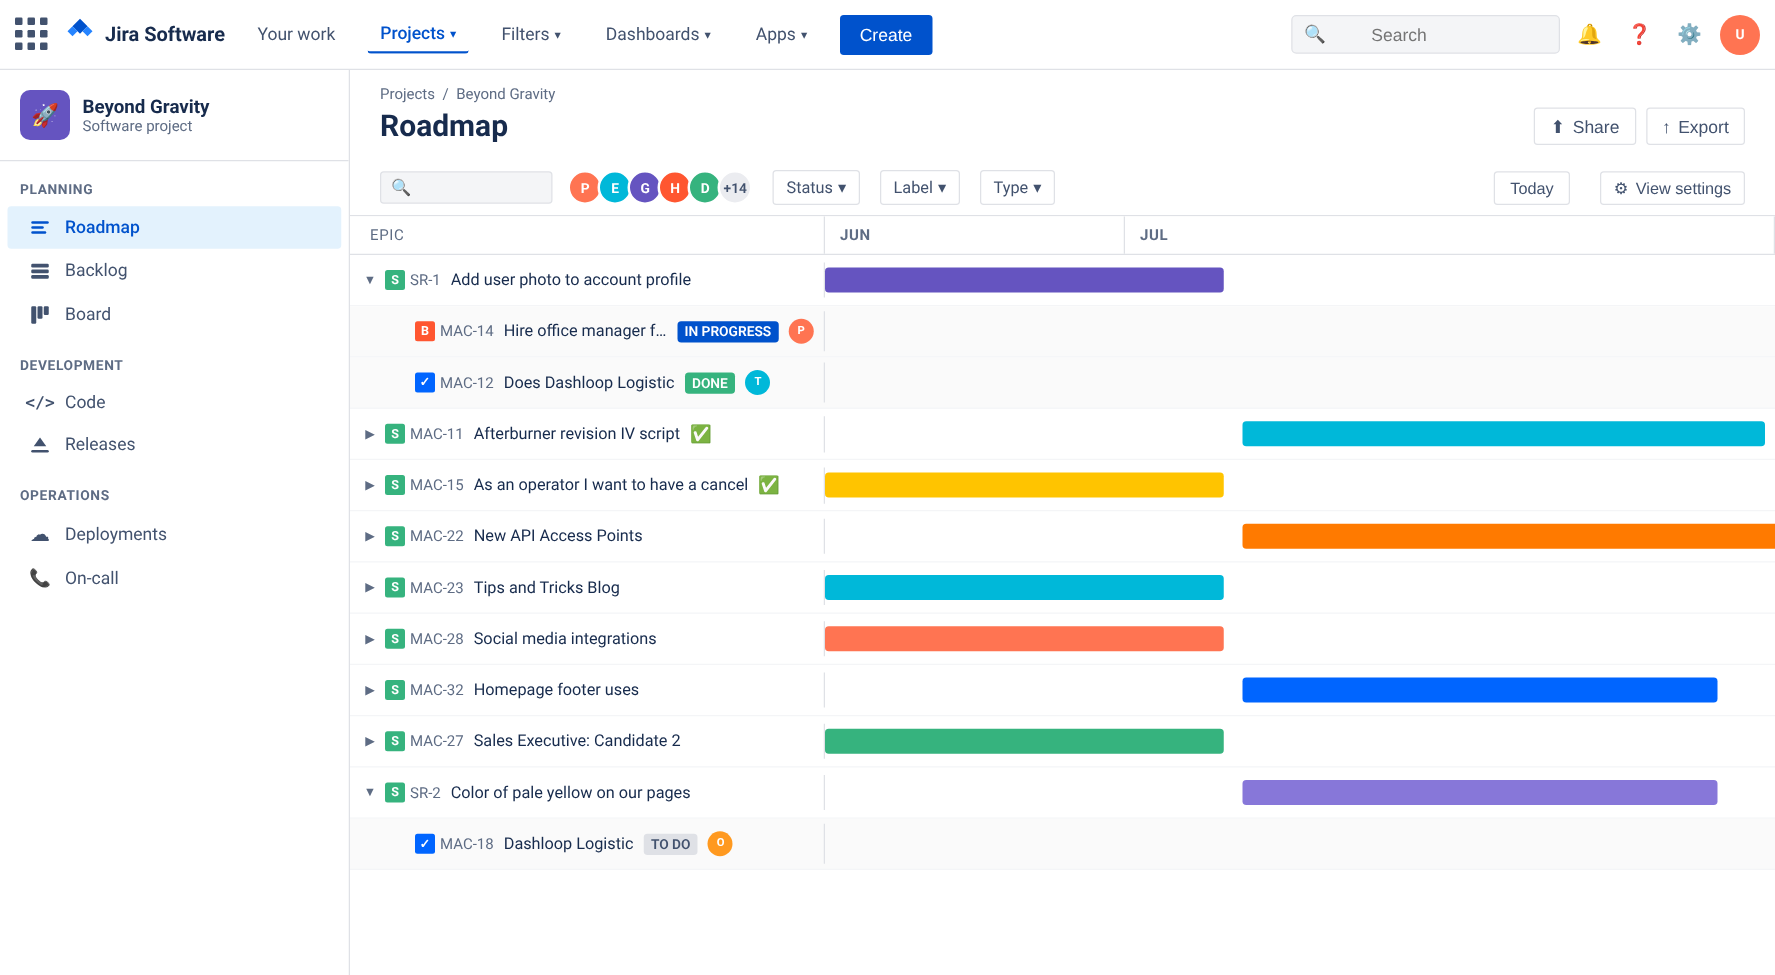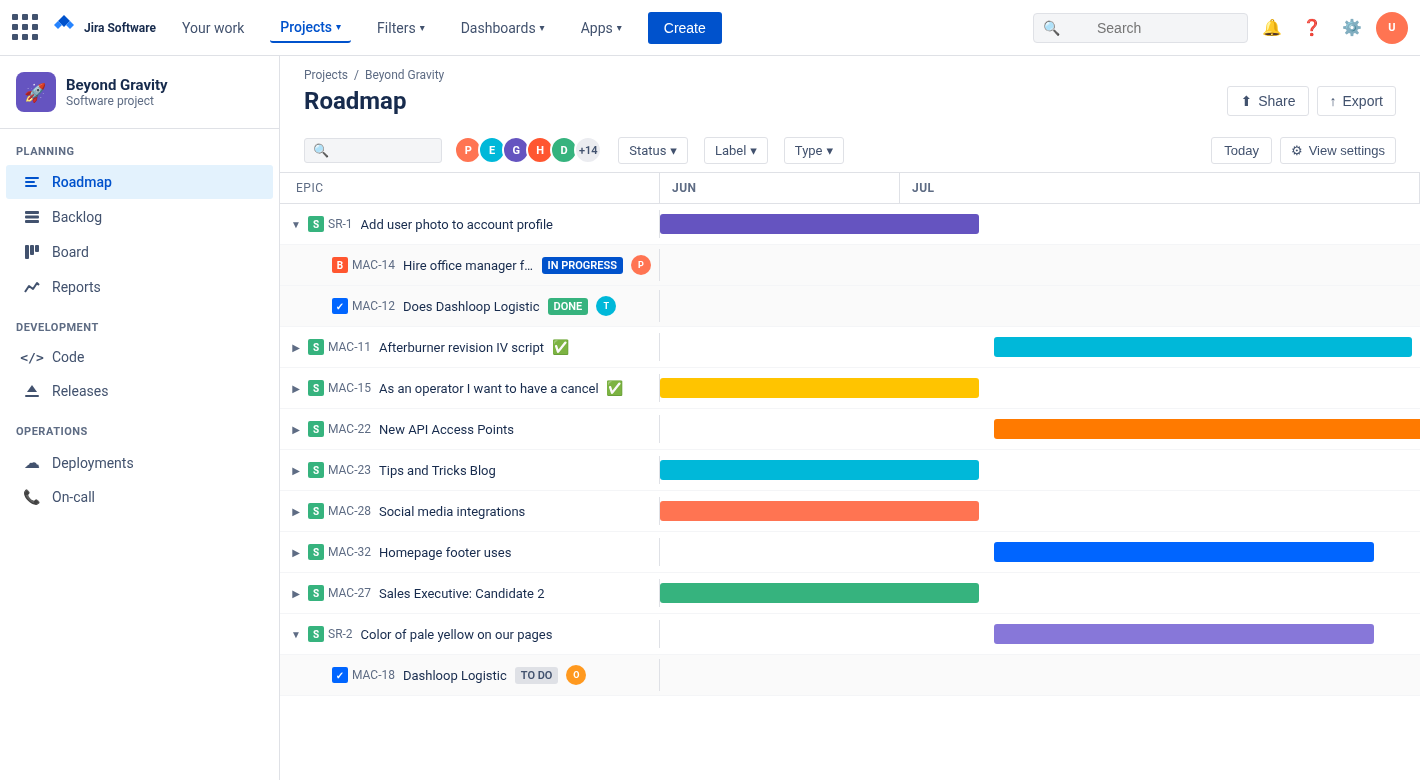--- a/index.html
+++ b/index.html
@@ -6,21 +6,21 @@
     body { font-family: -apple-system, BlinkMacSystemFont, 'Segoe UI', Roboto, sans-serif; background: #f4f5f7; font-size: 14px; color: #172b4d; }
 
     
     .topnav {
       display: flex; align-items: center; background: #fff;
       border-bottom: 1px solid #dfe1e6; height: 56px; padding: 0 12px;
       position: sticky; top: 0; z-index: 100;
     }
     .topnav-logo { display: flex; align-items: center; gap: 8px; margin-right: 16px; }
     .topnav-logo-icon { color: #0052cc; font-size: 20px; }
-    .topnav-logo-text { font-weight: 700; font-size: 12px; color: #172b4d; white-space: nowrap; }
+    .topnav-logo-text { font-weight: 700; font-size: 16px; color: #172b4d; white-space: nowrap; }
     .topnav-grid { display: grid; grid-template-columns: repeat(3,8px); grid-template-rows: repeat(3,8px); gap:2px; margin-right:12px; }
     .topnav-grid span { width:6px;height:6px;background:#42526e;border-radius:1px;display:block; }
     .topnav-nav { display: flex; align-items: center; gap: 16px; flex:1; }
     .nav-item {
       padding: 6px 10px; border-radius: 3px; cursor: pointer; color: #42526e;
       font-size: 14px; font-weight: 400; display: flex; align-items: center; gap: 4px;
     }
     .nav-item.active { color: #0052cc; font-weight: 500; border-bottom: 2px solid #0052cc; }
     .nav-chevron { font-size: 10px; }
     .create-btn {
@@ -89,21 +89,21 @@
     .toolbar-search { display: flex; align-items: center; background: #f4f5f7; border: 1px solid #dfe1e6; border-radius: 3px; padding: 4px 8px; gap: 4px; }
     .toolbar-search input { border: none; background: transparent; outline: none; font-size: 13px; width: 120px; }
     .avatars-row { display: flex; align-items: center; margin-left: 8px; }
     .avatar-sm { width: 28px; height: 28px; border-radius: 50%; margin-left: -4px; border: 2px solid #fff; font-size: 11px; font-weight: 700; display: flex; align-items: center; justify-content: center; cursor: pointer; }
     .avatar-count { background: #ebecf0; color: #42526e; width: 28px; height: 28px; border-radius: 50%; font-size: 11px; font-weight: 600; display: flex; align-items: center; justify-content: center; margin-left: -4px; border: 2px solid #fff; cursor: pointer; }
     .filter-btn {
       display: flex; align-items: center; gap: 4px; padding: 5px 10px;
       border: 1px solid #dfe1e6; border-radius: 3px; background: #fff; cursor: pointer;
       font-size: 13px; color: #42526e; margin-left: 8px;
     }
-    .toolbar-right { margin-left: auto; display: flex; align-items: flex-end; gap: 8px; }
+    .toolbar-right { margin-left: auto; display: flex; align-items: flex-end; gap: 24px; }
     .today-btn {
       padding: 5px 12px; border: 1px solid #dfe1e6; border-radius: 3px;
       background: #fff; cursor: pointer; font-size: 13px; color: #42526e;
     }
     .view-settings-btn {
       display: flex; align-items: center; gap: 6px; padding: 5px 10px;
       border: 1px solid #dfe1e6; border-radius: 3px; background: #fff; cursor: pointer;
       font-size: 13px; color: #42526e;
     }
 
@@ -251,28 +251,20 @@
     <div class="sidebar-item">
       <span class="sidebar-item-icon">
         <svg width="18" height="18" viewBox="0 0 18 18" fill="#42526e">
           <rect x="2" y="2" width="4" height="14" rx="1"></rect>
           <rect x="7" y="2" width="4" height="10" rx="1"></rect>
           <rect x="12" y="2" width="4" height="7" rx="1"></rect>
         </svg>
       </span>
       <span>Board</span>
     </div>
-    <div class="sidebar-item">
-      <span class="sidebar-item-icon">
-        <svg width="18" height="18" viewBox="0 0 18 18" fill="#42526e">
-          <polyline points="2,14 6,8 10,11 14,5 16,7" stroke="#42526e" stroke-width="2" fill="none" stroke-linejoin="round"></polyline>
-        </svg>
-      </span>
-      <span>Reports</span>
-    </div>
 
     <div class="sidebar-section-label">DEVELOPMENT</div>
 
     <div class="sidebar-item">
       <span class="sidebar-item-icon" style="font-size:13px;font-weight:700;font-family:monospace;">&lt;/&gt;</span>
       <span>Code</span>
     </div>
     <div class="sidebar-item">
       <span class="sidebar-item-icon">
         <svg width="18" height="18" viewBox="0 0 18 18" fill="#42526e">

